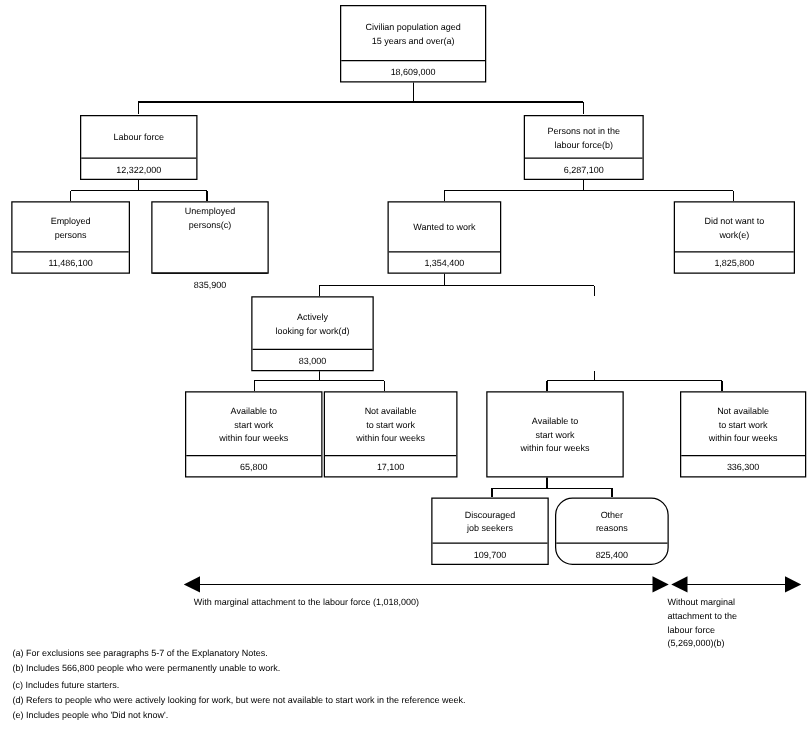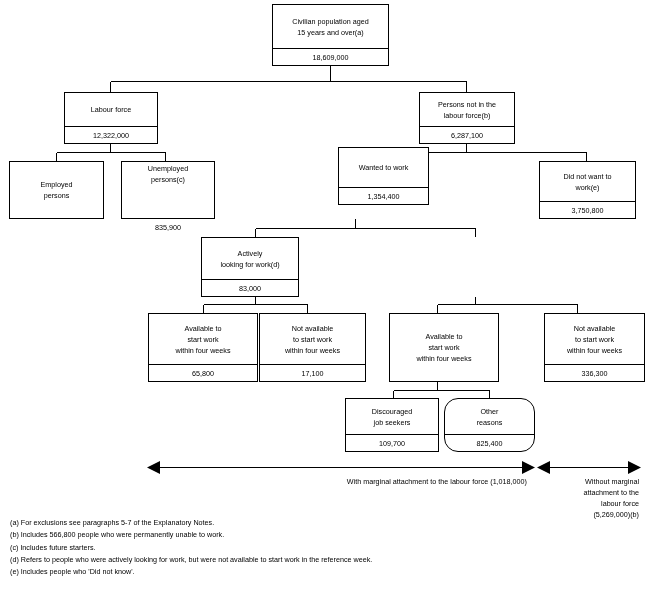--- a/index.html
+++ b/index.html
@@ -55,21 +55,21 @@
     box-sizing: border-box;
     display: flex;
     align-items: center;
     justify-content: center;
   }
   .annot {
     position: absolute;
     font-size: 7.2px;
     line-height: 11px;
     color: #000000;
-    text-align: right;
+    text-align: left;
     white-space: pre-line;
   }
   .footnotes {
     position: absolute;
     left: 10px;
     top: 517px;
     width: 560px;
     font-size: 7.2px;
     line-height: 12.3px;
     color: #000000;
@@ -150,37 +150,38 @@
 
   <div class="node" style="left:419px; top:92px; width:96px; height:52px;">
     <div class="label">Persons not in the
 labour force(b)</div>
     <div class="value">6,287,100</div>
   </div>
 
   <div class="node" style="left:9px; top:161px; width:95px; height:58px;">
     <div class="label">Employed
 persons</div>
+    <div class="value">11,486,100</div>
   </div>
 
   <div class="node" style="left:121px; top:161px; width:94px; height:58px;gap:32px;">
     <div class="label">Unemployed
 persons(c)</div>
     <div class="value">835,900</div>
   </div>
 
-  <div class="node" style="left:310px; top:147px; width:91px; height:58px;margin-left:28px;">
+  <div class="node" style="left:310px; top:161px; width:91px; height:58px;">
     <div class="label">Wanted to work</div>
     <div class="value">1,354,400</div>
   </div>
 
   <div class="node" style="left:539px; top:161px; width:97px; height:58px;">
     <div class="label">Did not want to
 work(e)</div>
-    <div class="value">3,750,800</div>
+    <div class="value">1,825,800</div>
   </div>
 
   <div class="node" style="left:201px; top:237px; width:98px; height:60px;">
     <div class="label">Actively
 looking for work(d)</div>
     <div class="value">83,000</div>
   </div>
 
 
   <div class="node" style="left:148px; top:313px; width:110px; height:69px;">

